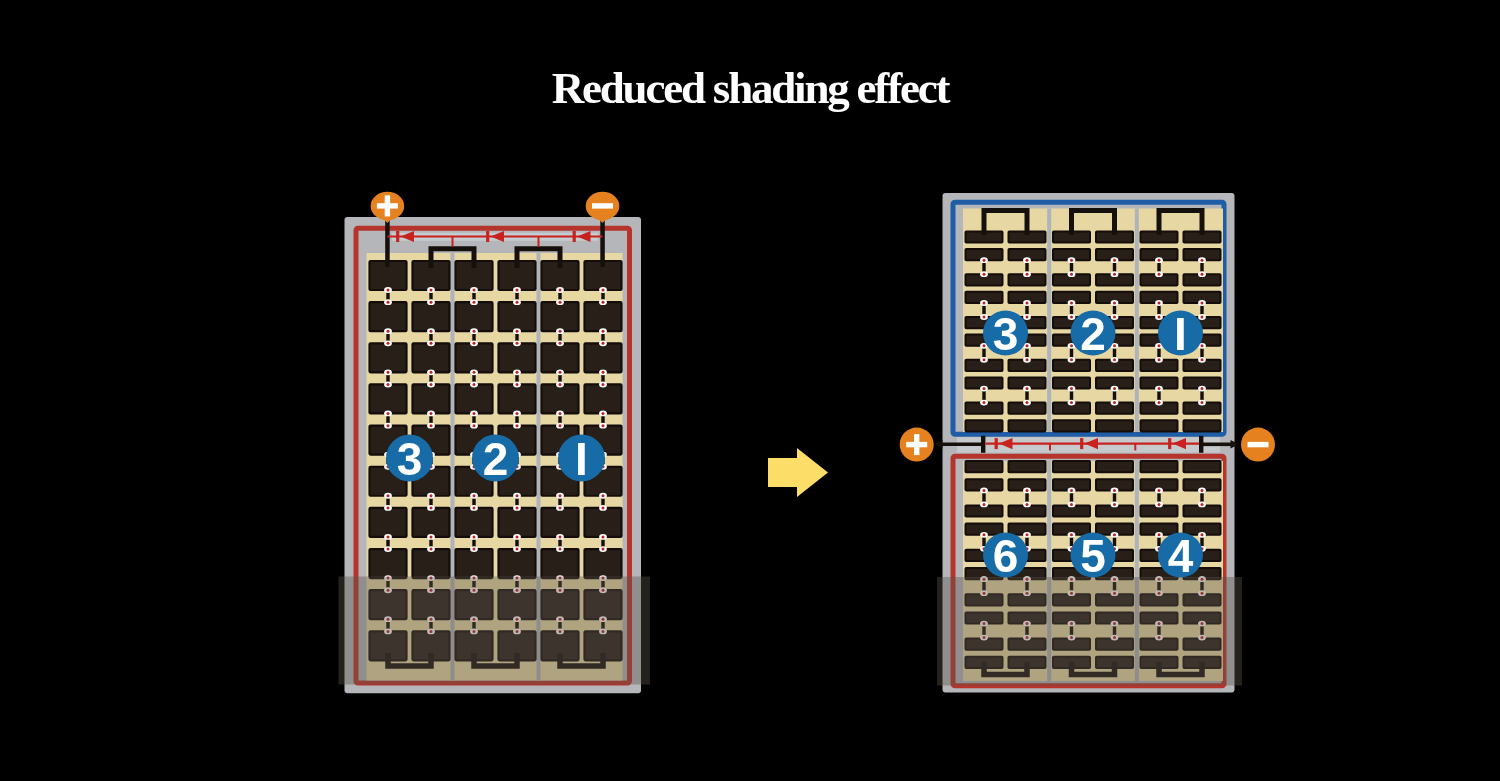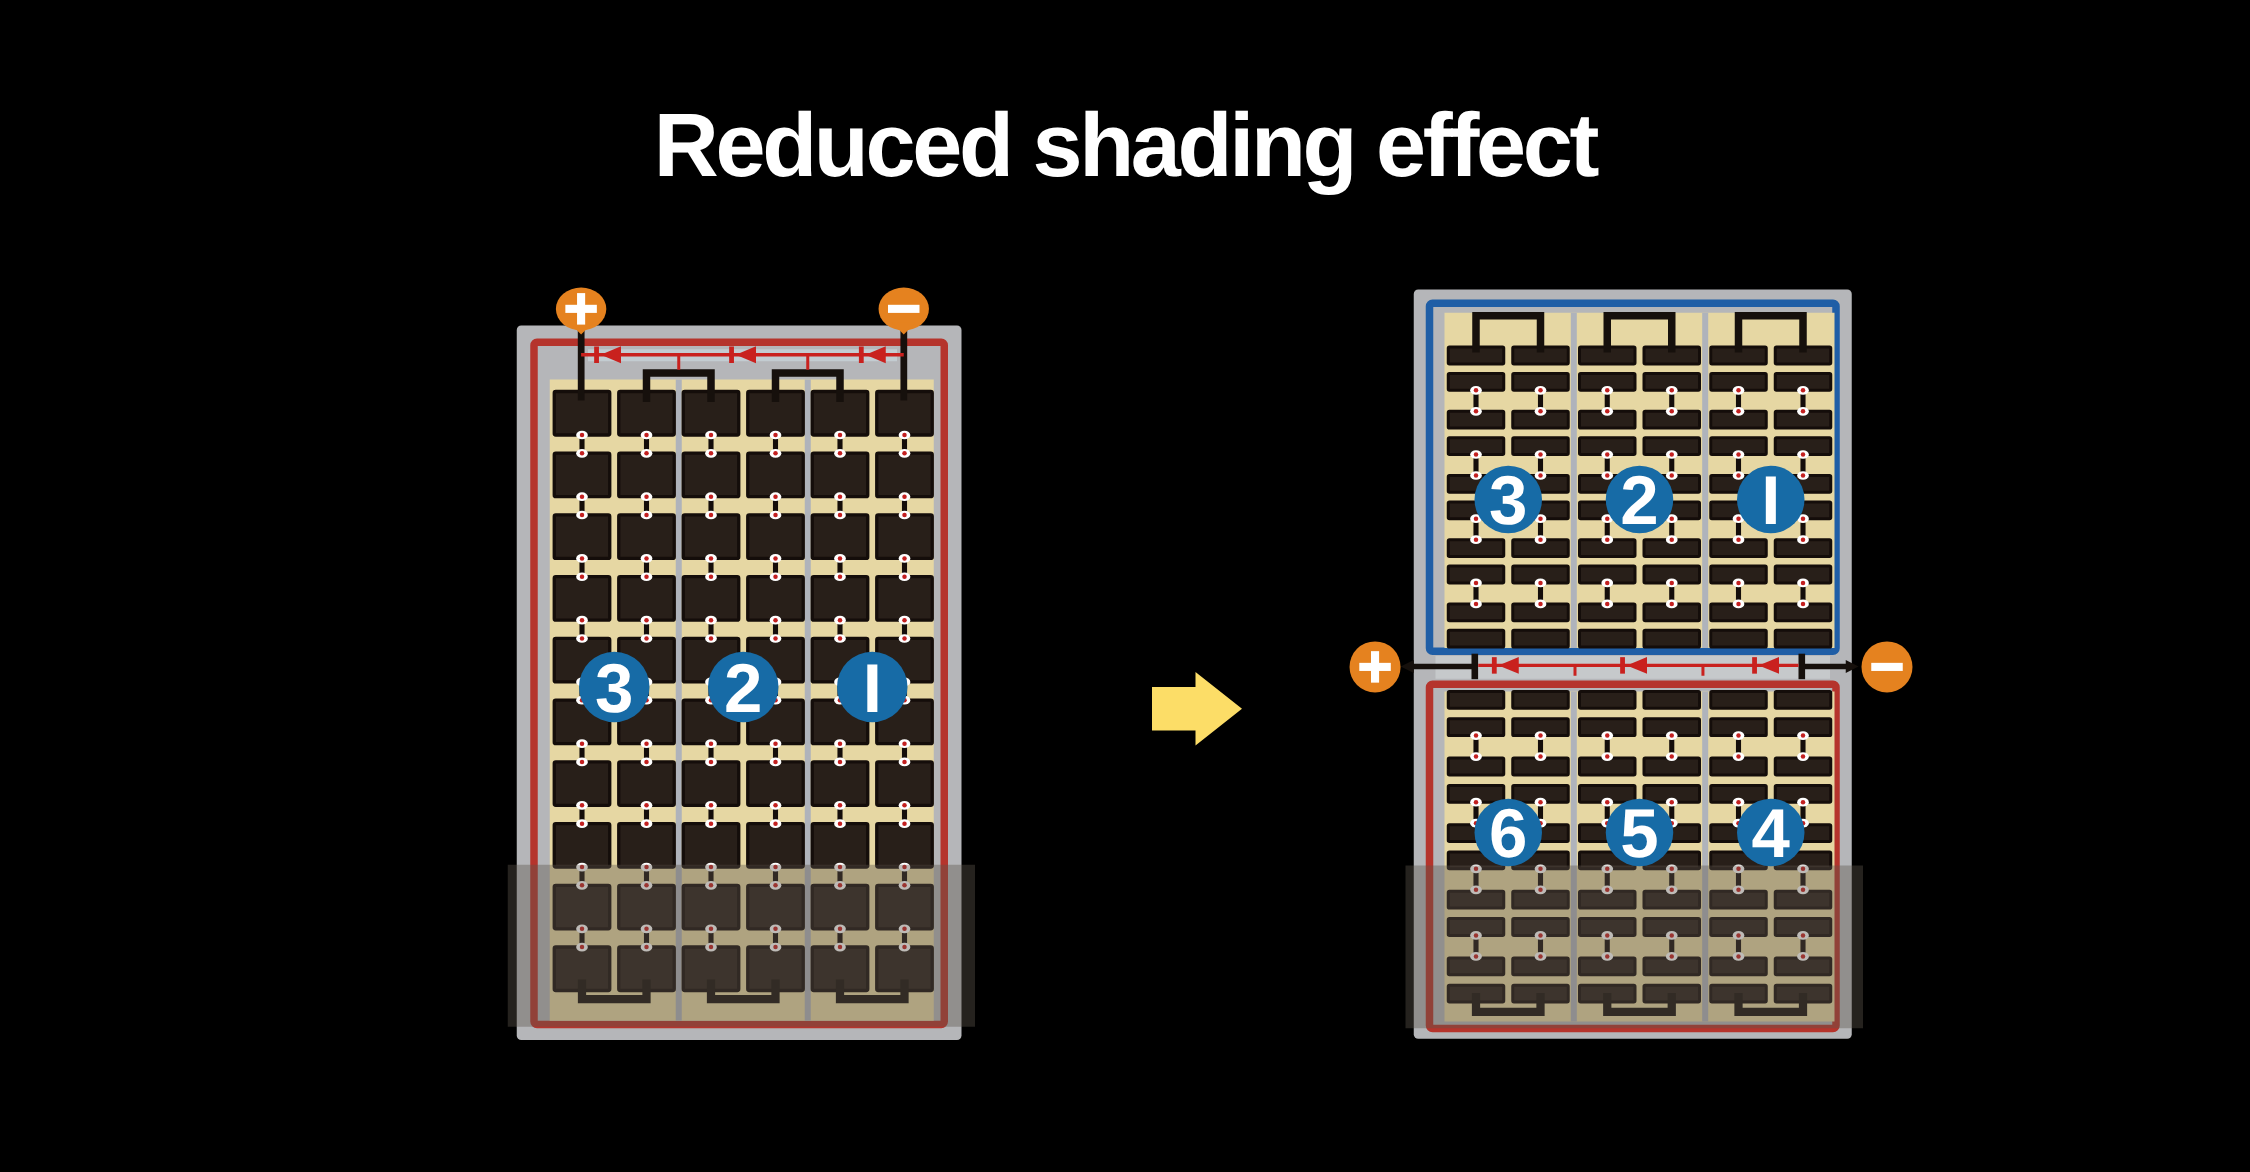--- a/index.html
+++ b/index.html
@@ -1,17 +1,17 @@
 <!DOCTYPE html>
 <html><head>
 <meta charset="utf-8">
 <style>
 html,body{margin:0;padding:0;background:#000;width:1500px;height:781px;overflow:hidden}
 .title{position:absolute;left:0;top:62px;width:1500px;text-align:center;color:#fff;
-font-family:Liberation Sans, sans-serif;font-weight:bold;font-size:60px;letter-spacing:-2.2px}
+font-family:Liberation Serif, serif;font-weight:bold;font-size:45px;letter-spacing:-2.2px}
 svg{position:absolute;left:0;top:0}
 </style>
 </head>
 <body>
 
 <div class="title">Reduced shading effect</div>
 
 <svg width="1500" height="781" viewBox="0 0 1500 781">
 <defs>
 <g id="cellL">

